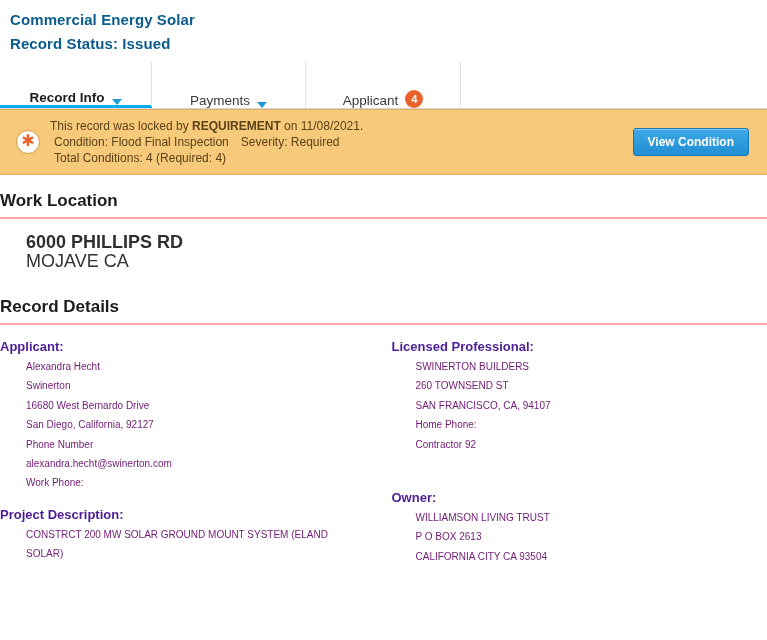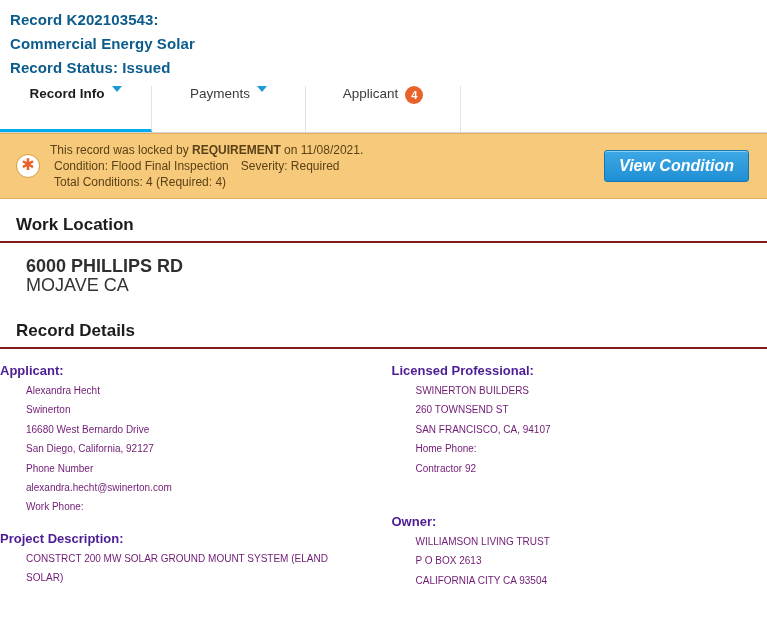--- a/index.html
+++ b/index.html
@@ -31,21 +31,21 @@
   
   .tabbar {
     display: flex;
     align-items: stretch;
     border-bottom: 1px solid #d6d6d6;
     height: 46px;
     background: #ffffff;
   }
   .tab {
     display: flex;
-    align-items: flex-start;
+    align-items: flex-end;
     justify-content: center;
     gap: 7px;
     box-sizing: border-box;
     height: 46px;
     padding: 0 18px;
     font-size: 13.5px;
     color: #3b3b3b;
     border-right: 1px solid #e2e2e2;
     position: relative;
   }
@@ -114,37 +114,36 @@
   }
   .alert-text .bold { font-weight: bold; margin-top: 46px; }
   .alert-text .row2 { padding-left: 4px; }
   .alert-text .gap { display: inline-block; width: 12px; }
   .btn-view {
     flex: 0 0 auto;
     background: linear-gradient(to bottom, #3ea8e5 0%, #1f8fd4 100%);
     border: 1px solid #1478b4;
     border-radius: 3px;
     color: #ffffff;
-    font-size: 16px;
+    font-size: 12px;
     font-weight: bold;
     padding: 6px 14px;
     margin-right: 6px;
     cursor: pointer;
     box-shadow: 0 1px 0 rgba(255,255,255,0.4) inset;
-    font-style: italic;
   }
 
   
   .section-title {
     font-size: 17px;
     font-weight: bold;
     color: #1c1c1c;
-    padding: 16px 0 6px 16px;
+    padding: 16px 0 6px 0;
     margin: 0 0 0 0;
-    border-bottom: 2px solid #7f1d1d;
+    border-bottom: 2px solid #fca5a5;
   }
 
   .work-location {
     padding: 14px 0 10px 26px;
     line-height: 19px;
     font-size: 18px;
     color: #333333;
   }
   .work-location .l1 { font-weight: bold; color: #2f2f2f; }
 
@@ -170,21 +169,20 @@
     color: #701a75;
     font-size: 10px;
   }
   .right .field-lines { padding-left: 24px; }
   .block-gap { height: 12px; }
 </style>
 </head>
 <body>
 
 <div class="record-header">
-  <div class="line">Record K202103543:</div>
   <div class="line">Commercial Energy Solar</div>
   <div class="line">Record Status: Issued</div>
 </div>
 
 <div class="tabbar">
   <div class="tab first active">
     <span>Record Info</span>
     <span class="caret"></span>
   </div>
   <div class="tab second">

